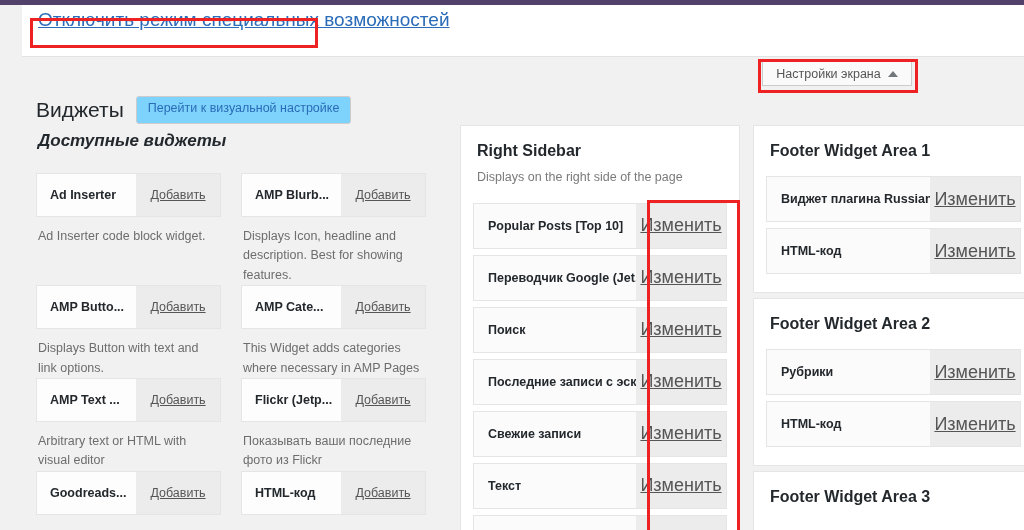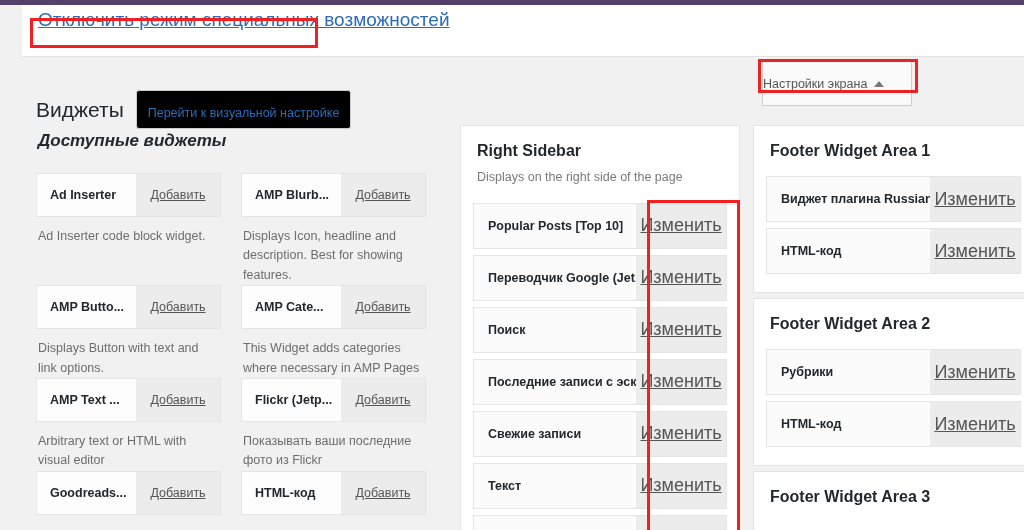--- a/index.html
+++ b/index.html
@@ -73,28 +73,28 @@
     top: 54px; left: 736px;
     width: 160px;
     height: 34px;
     border: 3px solid #ee2222;
     box-sizing: border-box;
   }
   #screen-options-btn {
     position: absolute;
     top: 57px; left: 740px;
     width: 150px;
-    height: 44px;
+    height: 24px;
     background: #fafafa;
     border: 1px solid #ccc;
     border-top: none;
     box-sizing: border-box;
     display: flex;
     align-items: center;
-    justify-content: flex-start;
+    justify-content: center;
     gap: 7px;
     font-size: 12.5px;
     color: #555;
     cursor: pointer;
   }
   .caret-up {
     width: 0; height: 0;
     border-left: 5px solid transparent;
     border-right: 5px solid transparent;
     border-bottom: 6px solid #72777c;
@@ -109,26 +109,26 @@
     align-items: center;
     gap: 12px;
   }
   #page-title {
     font-size: 21px;
     font-weight: 400;
     color: #23282d;
     line-height: 1.2;
   }
   #customize-btn {
-    background: #000000;
+    background: #7dd3fc;
     border: 1px solid #ccc;
     border-radius: 3px;
     color: #2b6cb8;
     font-size: 12.5px;
-    padding: 15px 11px 7px 11px;
+    padding: 4px 11px 7px 11px;
     cursor: pointer;
     line-height: 1.2;
     white-space: nowrap;
   }
 
   
   #available-col {
     position: absolute;
     top: 126px; left: 14px;
     width: 398px;

